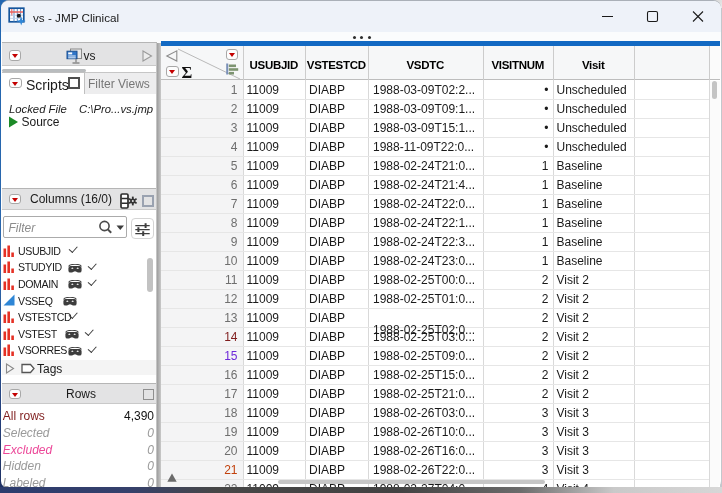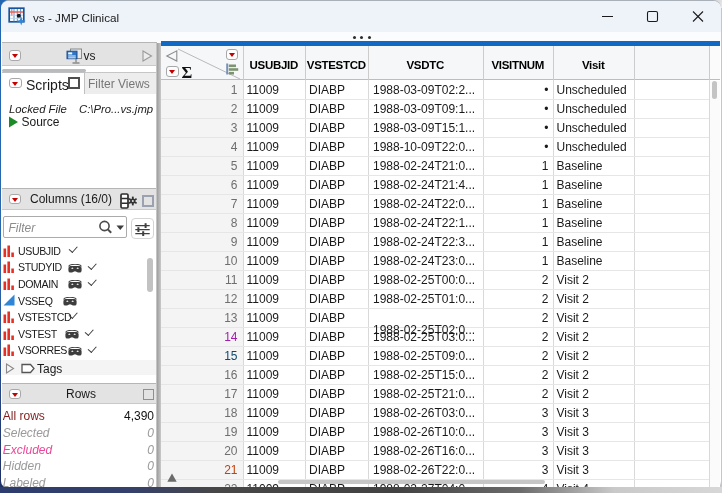--- a/index.html
+++ b/index.html
@@ -261,21 +261,21 @@
 <div class="txt" style="left:164.0px;top:120.70px;width:72.5px;text-align:right;color:#6e6e6e;">3</div>
 <div class="txt" style="left:245.5px;top:120.70px;">11009</div>
 <div class="txt" style="left:308.0px;top:120.70px;">DIABP</div>
 <div class="txt" style="left:372.0px;top:120.70px;">1988-03-09T15:1...</div>
 <div class="txt" style="left:481.5px;top:120.70px;width:66px;text-align:right;">•</div>
 <div class="txt" style="left:555.5px;top:120.70px;">Unscheduled</div>
 <div class="ab" style="left:160px;top:154.70px;width:548px;height:1px;background:#e6e6e6;"></div>
 <div class="txt" style="left:164.0px;top:139.70px;width:72.5px;text-align:right;color:#6e6e6e;">4</div>
 <div class="txt" style="left:245.5px;top:139.70px;">11009</div>
 <div class="txt" style="left:308.0px;top:139.70px;">DIABP</div>
-<div class="txt" style="left:372.0px;top:139.70px;">1988-10-09T22:0...</div>
+<div class="txt" style="left:372.0px;top:139.70px;">1988-11-09T22:0...</div>
 <div class="txt" style="left:481.5px;top:139.70px;width:66px;text-align:right;">•</div>
 <div class="txt" style="left:555.5px;top:139.70px;">Unscheduled</div>
 <div class="ab" style="left:160px;top:173.70px;width:548px;height:1px;background:#e6e6e6;"></div>
 <div class="txt" style="left:164.0px;top:158.70px;width:72.5px;text-align:right;color:#6e6e6e;">5</div>
 <div class="txt" style="left:245.5px;top:158.70px;">11009</div>
 <div class="txt" style="left:308.0px;top:158.70px;">DIABP</div>
 <div class="txt" style="left:372.0px;top:158.70px;">1988-02-24T21:0...</div>
 <div class="txt" style="left:481.5px;top:158.70px;width:66px;text-align:right;">1</div>
 <div class="txt" style="left:555.5px;top:158.70px;">Baseline</div>
 <div class="ab" style="left:160px;top:192.70px;width:548px;height:1px;background:#e6e6e6;"></div>
@@ -328,28 +328,28 @@
 <div class="txt" style="left:481.5px;top:291.70px;width:66px;text-align:right;">2</div>
 <div class="txt" style="left:555.5px;top:291.70px;">Visit 2</div>
 <div class="ab" style="left:160px;top:325.70px;width:548px;height:1px;background:#e6e6e6;"></div>
 <div class="txt" style="left:164.0px;top:310.70px;width:72.5px;text-align:right;color:#6e6e6e;">13</div>
 <div class="txt" style="left:245.5px;top:310.70px;">11009</div>
 <div class="txt" style="left:308.0px;top:310.70px;">DIABP</div>
 <div class="txt" style="left:372.0px;top:310.70px;margin-top:12px;">1988-02-25T02:0...</div>
 <div class="txt" style="left:481.5px;top:310.70px;width:66px;text-align:right;">2</div>
 <div class="txt" style="left:555.5px;top:310.70px;">Visit 2</div>
 <div class="ab" style="left:160px;top:344.70px;width:548px;height:1px;background:#e6e6e6;"></div>
-<div class="txt" style="left:164.0px;top:329.70px;width:72.5px;text-align:right;color:#a21caf;">14</div>
+<div class="txt" style="left:164.0px;top:329.70px;width:72.5px;text-align:right;color:#7f1d1d;">14</div>
 <div class="txt" style="left:245.5px;top:329.70px;">11009</div>
 <div class="txt" style="left:308.0px;top:329.70px;">DIABP</div>
 <div class="txt" style="left:372.0px;top:329.70px;">1988-02-25T03:0...</div>
 <div class="txt" style="left:481.5px;top:329.70px;width:66px;text-align:right;">2</div>
 <div class="txt" style="left:555.5px;top:329.70px;">Visit 2</div>
 <div class="ab" style="left:160px;top:363.70px;width:548px;height:1px;background:#e6e6e6;"></div>
-<div class="txt" style="left:164.0px;top:348.70px;width:72.5px;text-align:right;color:#0c4a6e;">15</div>
+<div class="txt" style="left:164.0px;top:348.70px;width:72.5px;text-align:right;color:#6d28d9;">15</div>
 <div class="txt" style="left:245.5px;top:348.70px;">11009</div>
 <div class="txt" style="left:308.0px;top:348.70px;">DIABP</div>
 <div class="txt" style="left:372.0px;top:348.70px;text-align:center;">1988-02-25T09:0...</div>
 <div class="txt" style="left:481.5px;top:348.70px;width:66px;text-align:right;">2</div>
 <div class="txt" style="left:555.5px;top:348.70px;">Visit 2</div>
 <div class="ab" style="left:160px;top:382.70px;width:548px;height:1px;background:#e6e6e6;"></div>
 <div class="txt" style="left:164.0px;top:367.70px;width:72.5px;text-align:right;color:#6e6e6e;">16</div>
 <div class="txt" style="left:245.5px;top:367.70px;">11009</div>
 <div class="txt" style="left:308.0px;top:367.70px;">DIABP</div>
 <div class="txt" style="left:372.0px;top:367.70px;">1988-02-25T15:0...</div>

